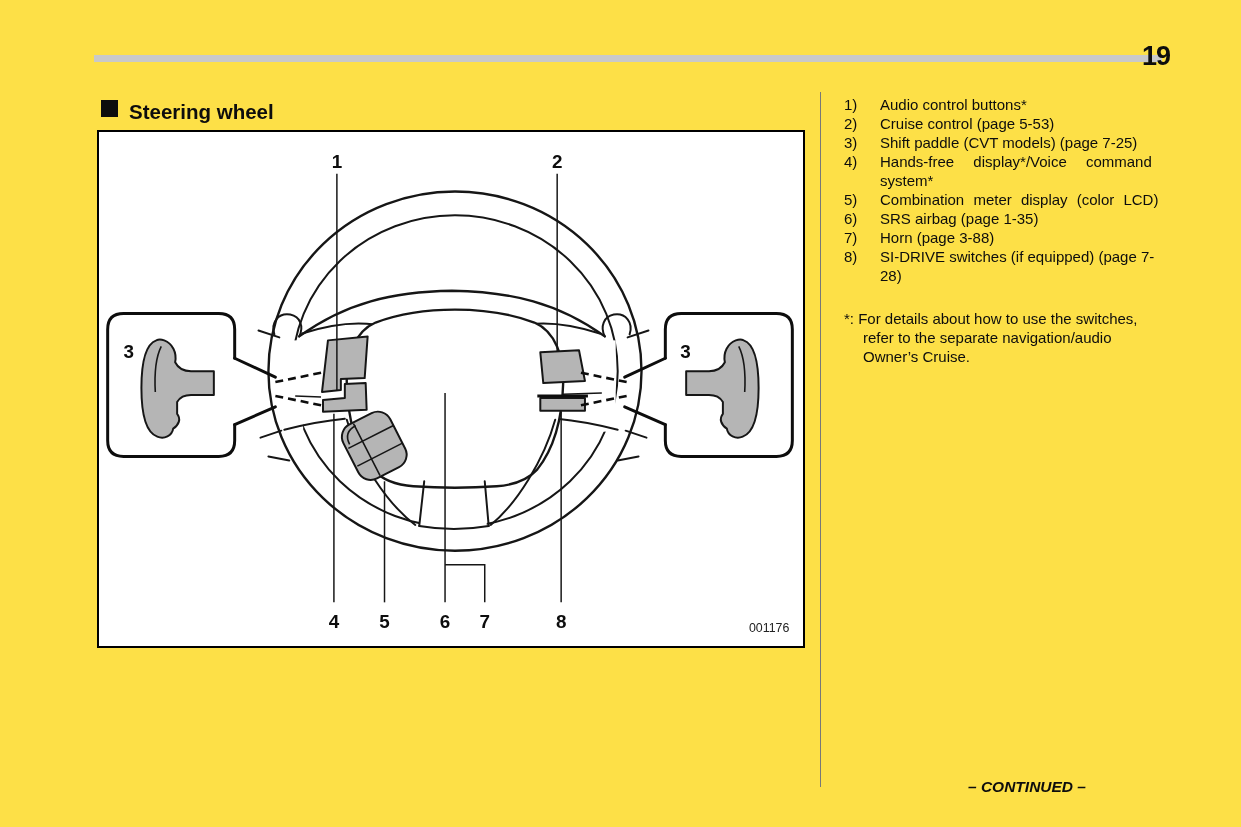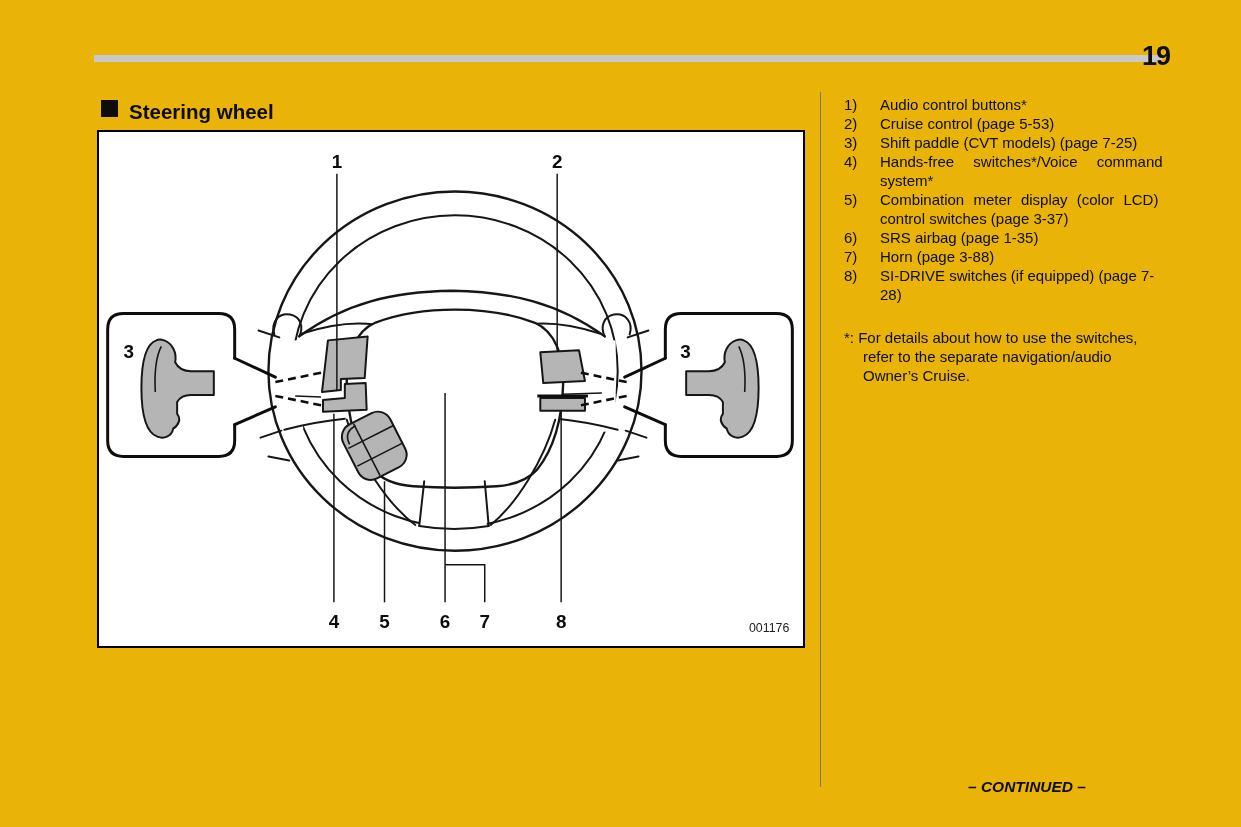--- a/index.html
+++ b/index.html
@@ -1,16 +1,16 @@
 <!DOCTYPE html>
 <html><head>
 <meta charset="utf-8">
 <style>
   html,body{margin:0;padding:0;background:#ffffff;}
-  #page{position:relative;width:1241px;height:827px;background:#eab308;overflow:hidden;
+  #page{position:relative;width:1241px;height:827px;background:#fde047;overflow:hidden;
         font-family:"Liberation Sans",sans-serif;color:#111;}
   
   #topbar{position:absolute;left:94px;top:55px;width:1068px;height:7px;background:#c9c9c9;}
   #pagenum{position:absolute;left:1142px;top:41px;width:40px;font-size:27px;font-weight:bold;
            letter-spacing:-1px;color:#0d0d0d;}
   
   #heading{position:absolute;left:101px;top:100px;display:flex;align-items:flex-start;gap:11px;}
   #heading .sq{width:17px;height:17px;background:#0d0d0d;}
   #heading .ht{font-size:20.5px;font-weight:bold;color:#0d0d0d;}
   
@@ -161,29 +161,28 @@
       <span class="n">2)</span>
       <span class="t"><span>Cruise control (page 5-53)</span><span class="l2" style="display:block"></span></span>
     </div>
     <div class="li">
       <span class="n">3)</span>
       <span class="t"><span>Shift paddle (CVT models) (page 7-25)</span><span class="l2" style="display:block"></span></span>
     </div>
     <div class="li">
       <span class="n">4)</span>
       <span class="t">
-          <span class="just-wide" style="display:block">Hands-free switches*/Voice command</span>
+          <span class="just-wide" style="display:block">Hands-free display*/Voice command</span>
           <span class="l2" style="display:block">system*</span>
         </span>
     </div>
     <div class="li">
       <span class="n">5)</span>
       <span class="t">
           <span class="just-med" style="display:block">Combination meter display (color LCD)</span>
-          <span class="l2" style="display:block">control switches (page 3-37)</span>
         </span>
     </div>
     <div class="li">
       <span class="n">6)</span>
       <span class="t"><span>SRS airbag (page 1-35)</span><span class="l2" style="display:block"></span></span>
     </div>
     <div class="li">
       <span class="n">7)</span>
       <span class="t"><span>Horn (page 3-88)</span><span class="l2" style="display:block"></span></span>
     </div>

